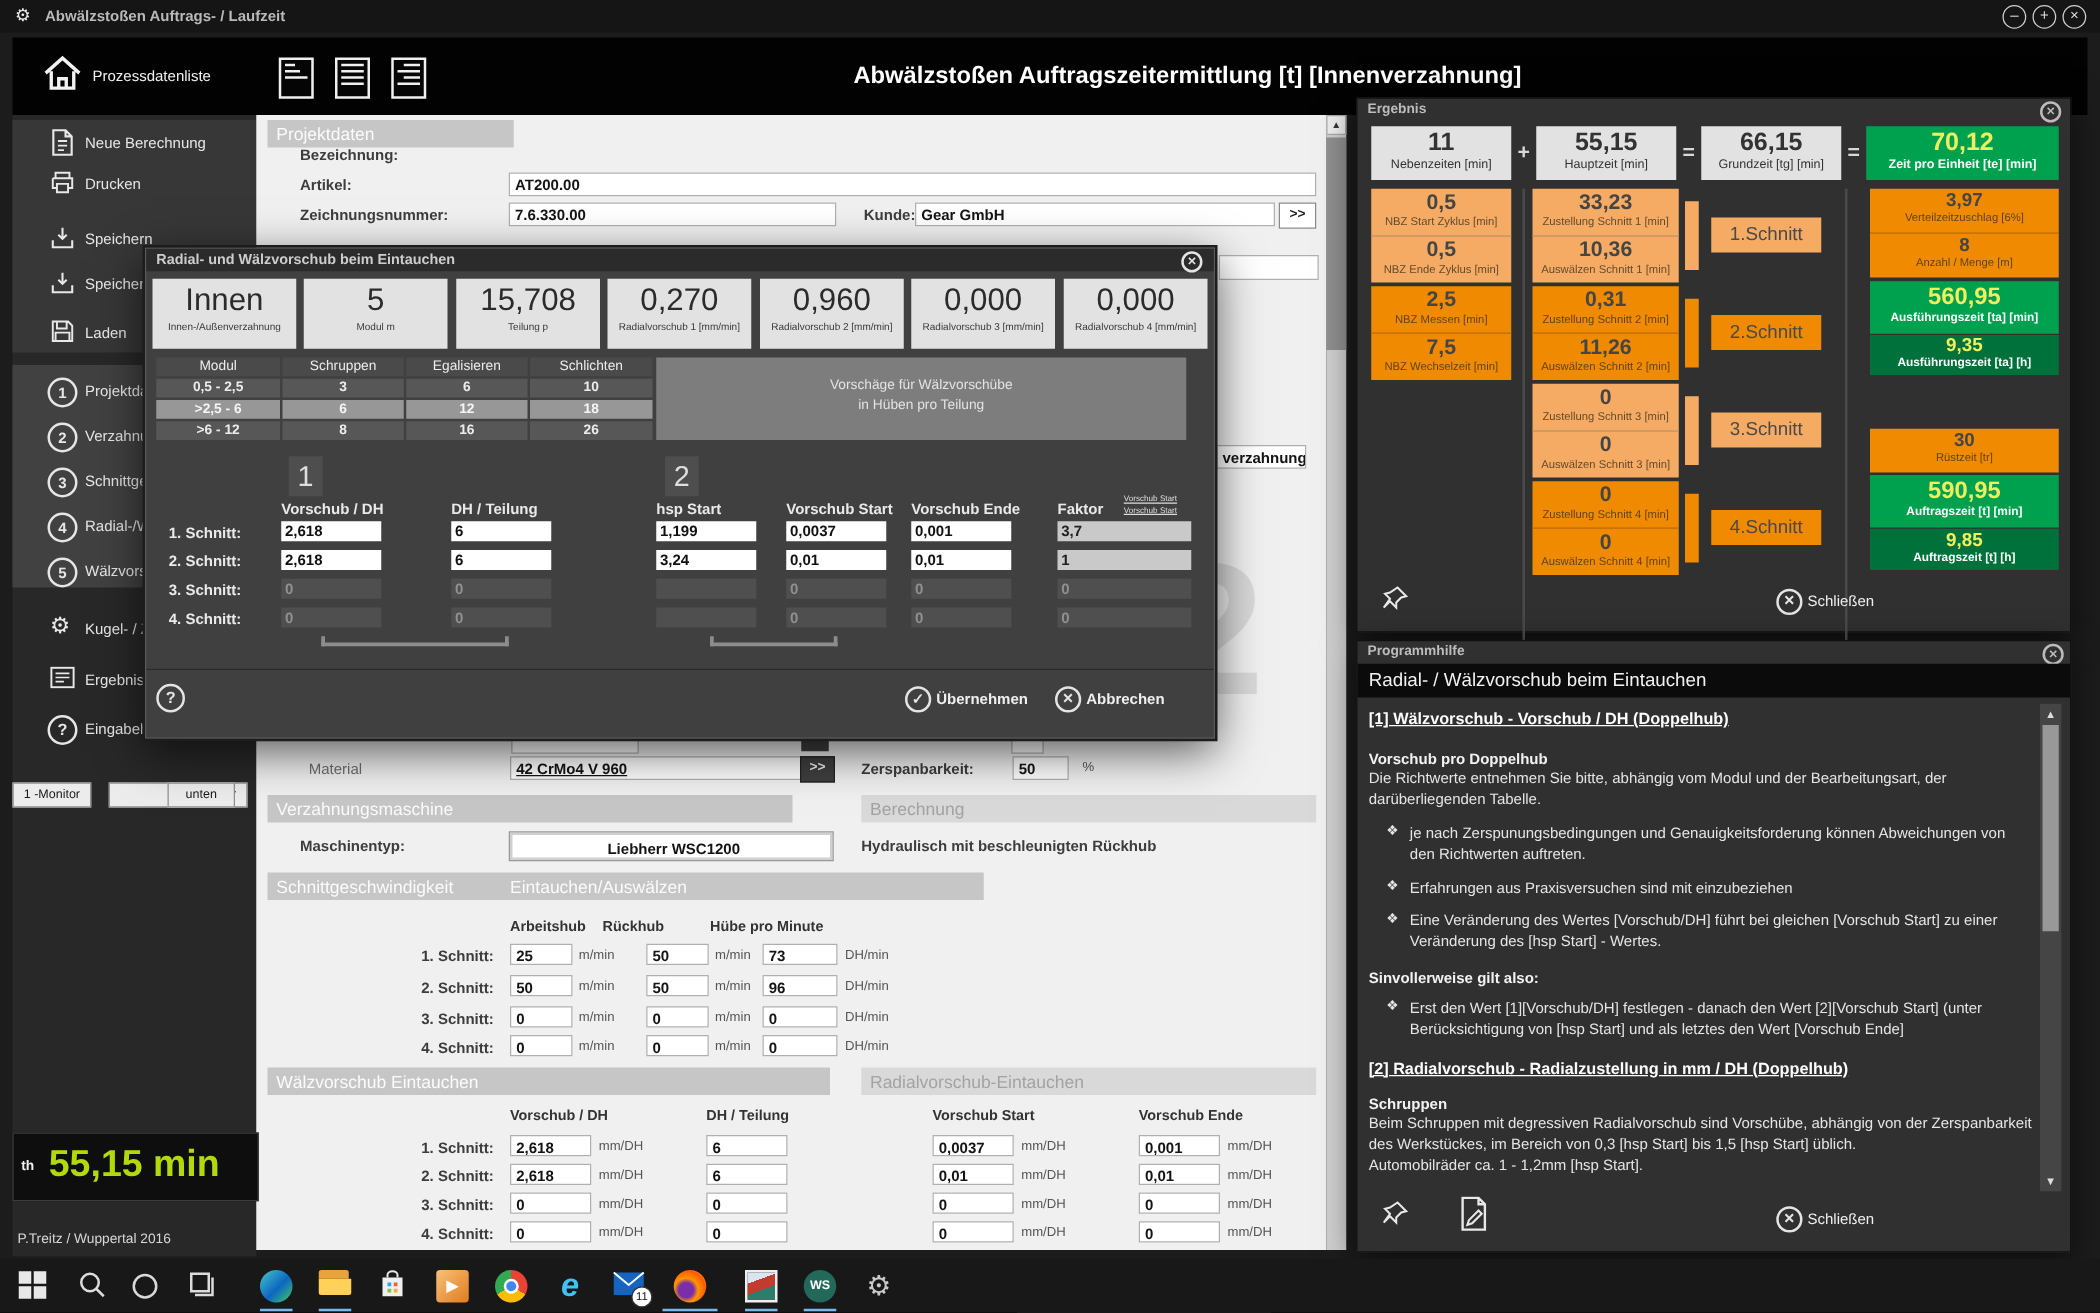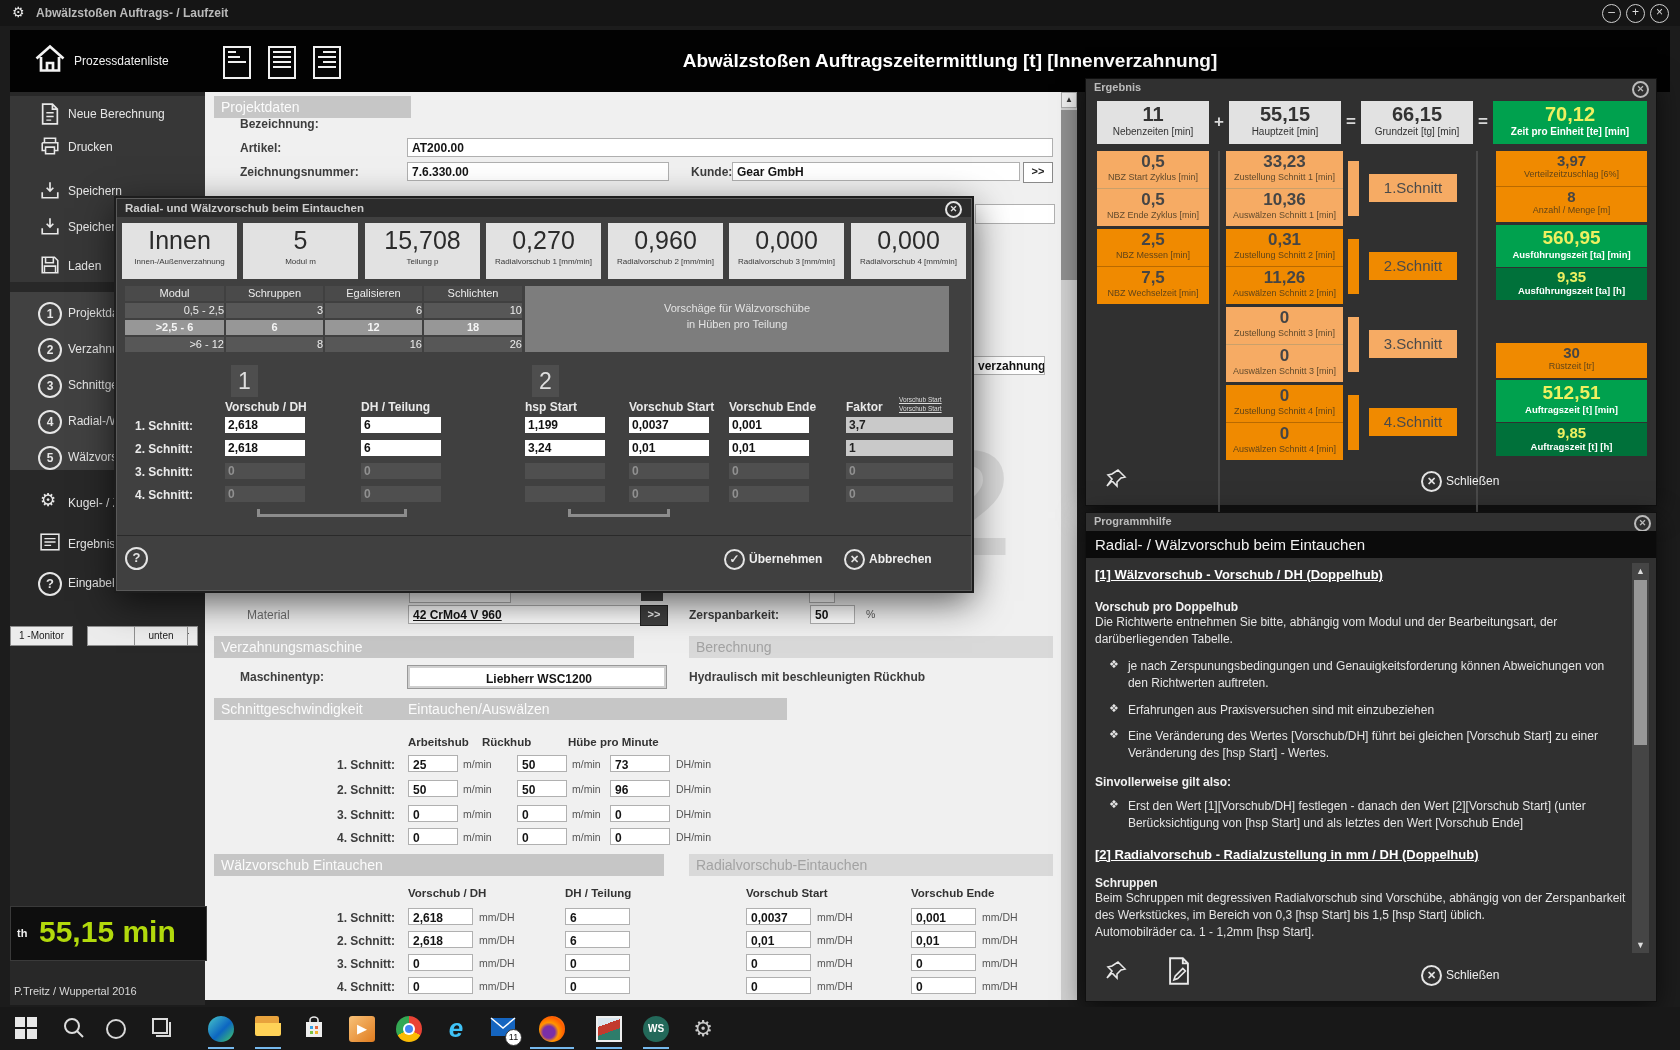--- a/index.html
+++ b/index.html
@@ -32,21 +32,21 @@
   .chevbtn.white{background:#fff;color:#222;border:1px solid #8a8a8a;}
   .colhead{position:absolute;font-size:11.5px;font-weight:bold;color:#333;white-space:nowrap;}
   
   .dialog{left:116px;top:198px;width:854px;height:391px;background:#404040;border:1px solid #5a5a5a;outline:2px solid #1d1d1d;box-shadow:0 10px 35px rgba(0,0,0,.65);z-index:5;}
   .dlgtitle{position:absolute;left:0;top:0;width:100%;height:18px;background:#2b2b2b;color:#cdcdcd;font-size:11.5px;font-weight:bold;line-height:18px;padding-left:8px;box-sizing:border-box;}
   .vbox{position:absolute;top:24px;width:115px;height:56px;background:#e2e2e2;text-align:center;}
   .vbox .v{display:block;font-size:25px;color:#2b2b2b;margin-top:3px;}
   .vbox .l{display:block;font-size:8px;color:#3a3a3a;margin-top:2px;}
   .tcell{position:absolute;height:15px;font-size:11px;text-align:center;line-height:15px;color:#ececec;}
   .thead{background:#4a4a4a;}
-  .trow{background:#575757;font-weight:normal;text-align:right;}
+  .trow{background:#575757;font-weight:bold;}
   .trowsel{background:#979797;font-weight:bold;color:#f5f5f5;}
   .dcolhead{position:absolute;font-size:12px;font-weight:bold;color:#e9e9e9;white-space:nowrap;}
   .dfield{position:absolute;height:16px;background:#fff;font-size:12px;font-weight:bold;color:#111;padding:1px 0 0 3px;box-sizing:border-box;}
   .dfield.dis{background:#4f4f4f;color:#909090;}
   .dfield.fak{background:#c9c9c9;color:#222;}
   .dfield.fak.dis{background:#4f4f4f;color:#909090;}
   .dlabel{position:absolute;font-size:12px;font-weight:bold;color:#eaeaea;text-align:right;width:72px;white-space:nowrap;}
   .grpbox{position:absolute;width:27px;height:32px;background:#4e4e4e;color:#dedede;font-size:23px;text-align:center;line-height:32px;}
   .circlex{border:2px solid #e4e4e4;border-radius:50%;color:#e4e4e4;text-align:center;font-weight:bold;}
   .scrollh{position:absolute;height:8px;border-left:3px solid #8c8c8c;border-right:3px solid #8c8c8c;border-bottom:3px solid #8c8c8c;box-sizing:border-box;}
@@ -547,21 +547,21 @@
       </div>
     <div class="ebox dgreen" style="left:410px;top:189px;width:151px;height:32px;">
         <span class="v" style="font-size:15px;margin-top:0;">9,35</span>
         <span class="l">Ausführungszeit [ta] [h]</span>
       </div>
     <div class="ebox borange" style="left:410px;top:264px;width:151px;height:35px;">
         <span class="v" style="font-size:15px;">30</span>
         <span class="l">Rüstzeit [tr]</span>
       </div>
     <div class="ebox green" style="left:410px;top:301px;width:151px;height:42px;">
-        <span class="v" style="font-size:19px;">512,51</span>
+        <span class="v" style="font-size:19px;">590,95</span>
         <span class="l">Auftragszeit [t] [min]</span>
       </div>
     <div class="ebox dgreen" style="left:410px;top:344px;width:151px;height:33px;">
         <span class="v" style="font-size:15px;margin-top:1px;">9,85</span>
         <span class="l">Auftragszeit [t] [h]</span>
       </div>
 
     <div class="abs" style="left:18px;top:388px;">
       <svg width="24" height="24" viewBox="0 0 24 24">
           <path d="M14 3 l7 7 -4 1 -4 4 v4 l-5 -5 -5 5 5 -7 -4 -4 4 -1 z" fill="none" stroke="#e8e8e8" stroke-width="1.6"></path>

